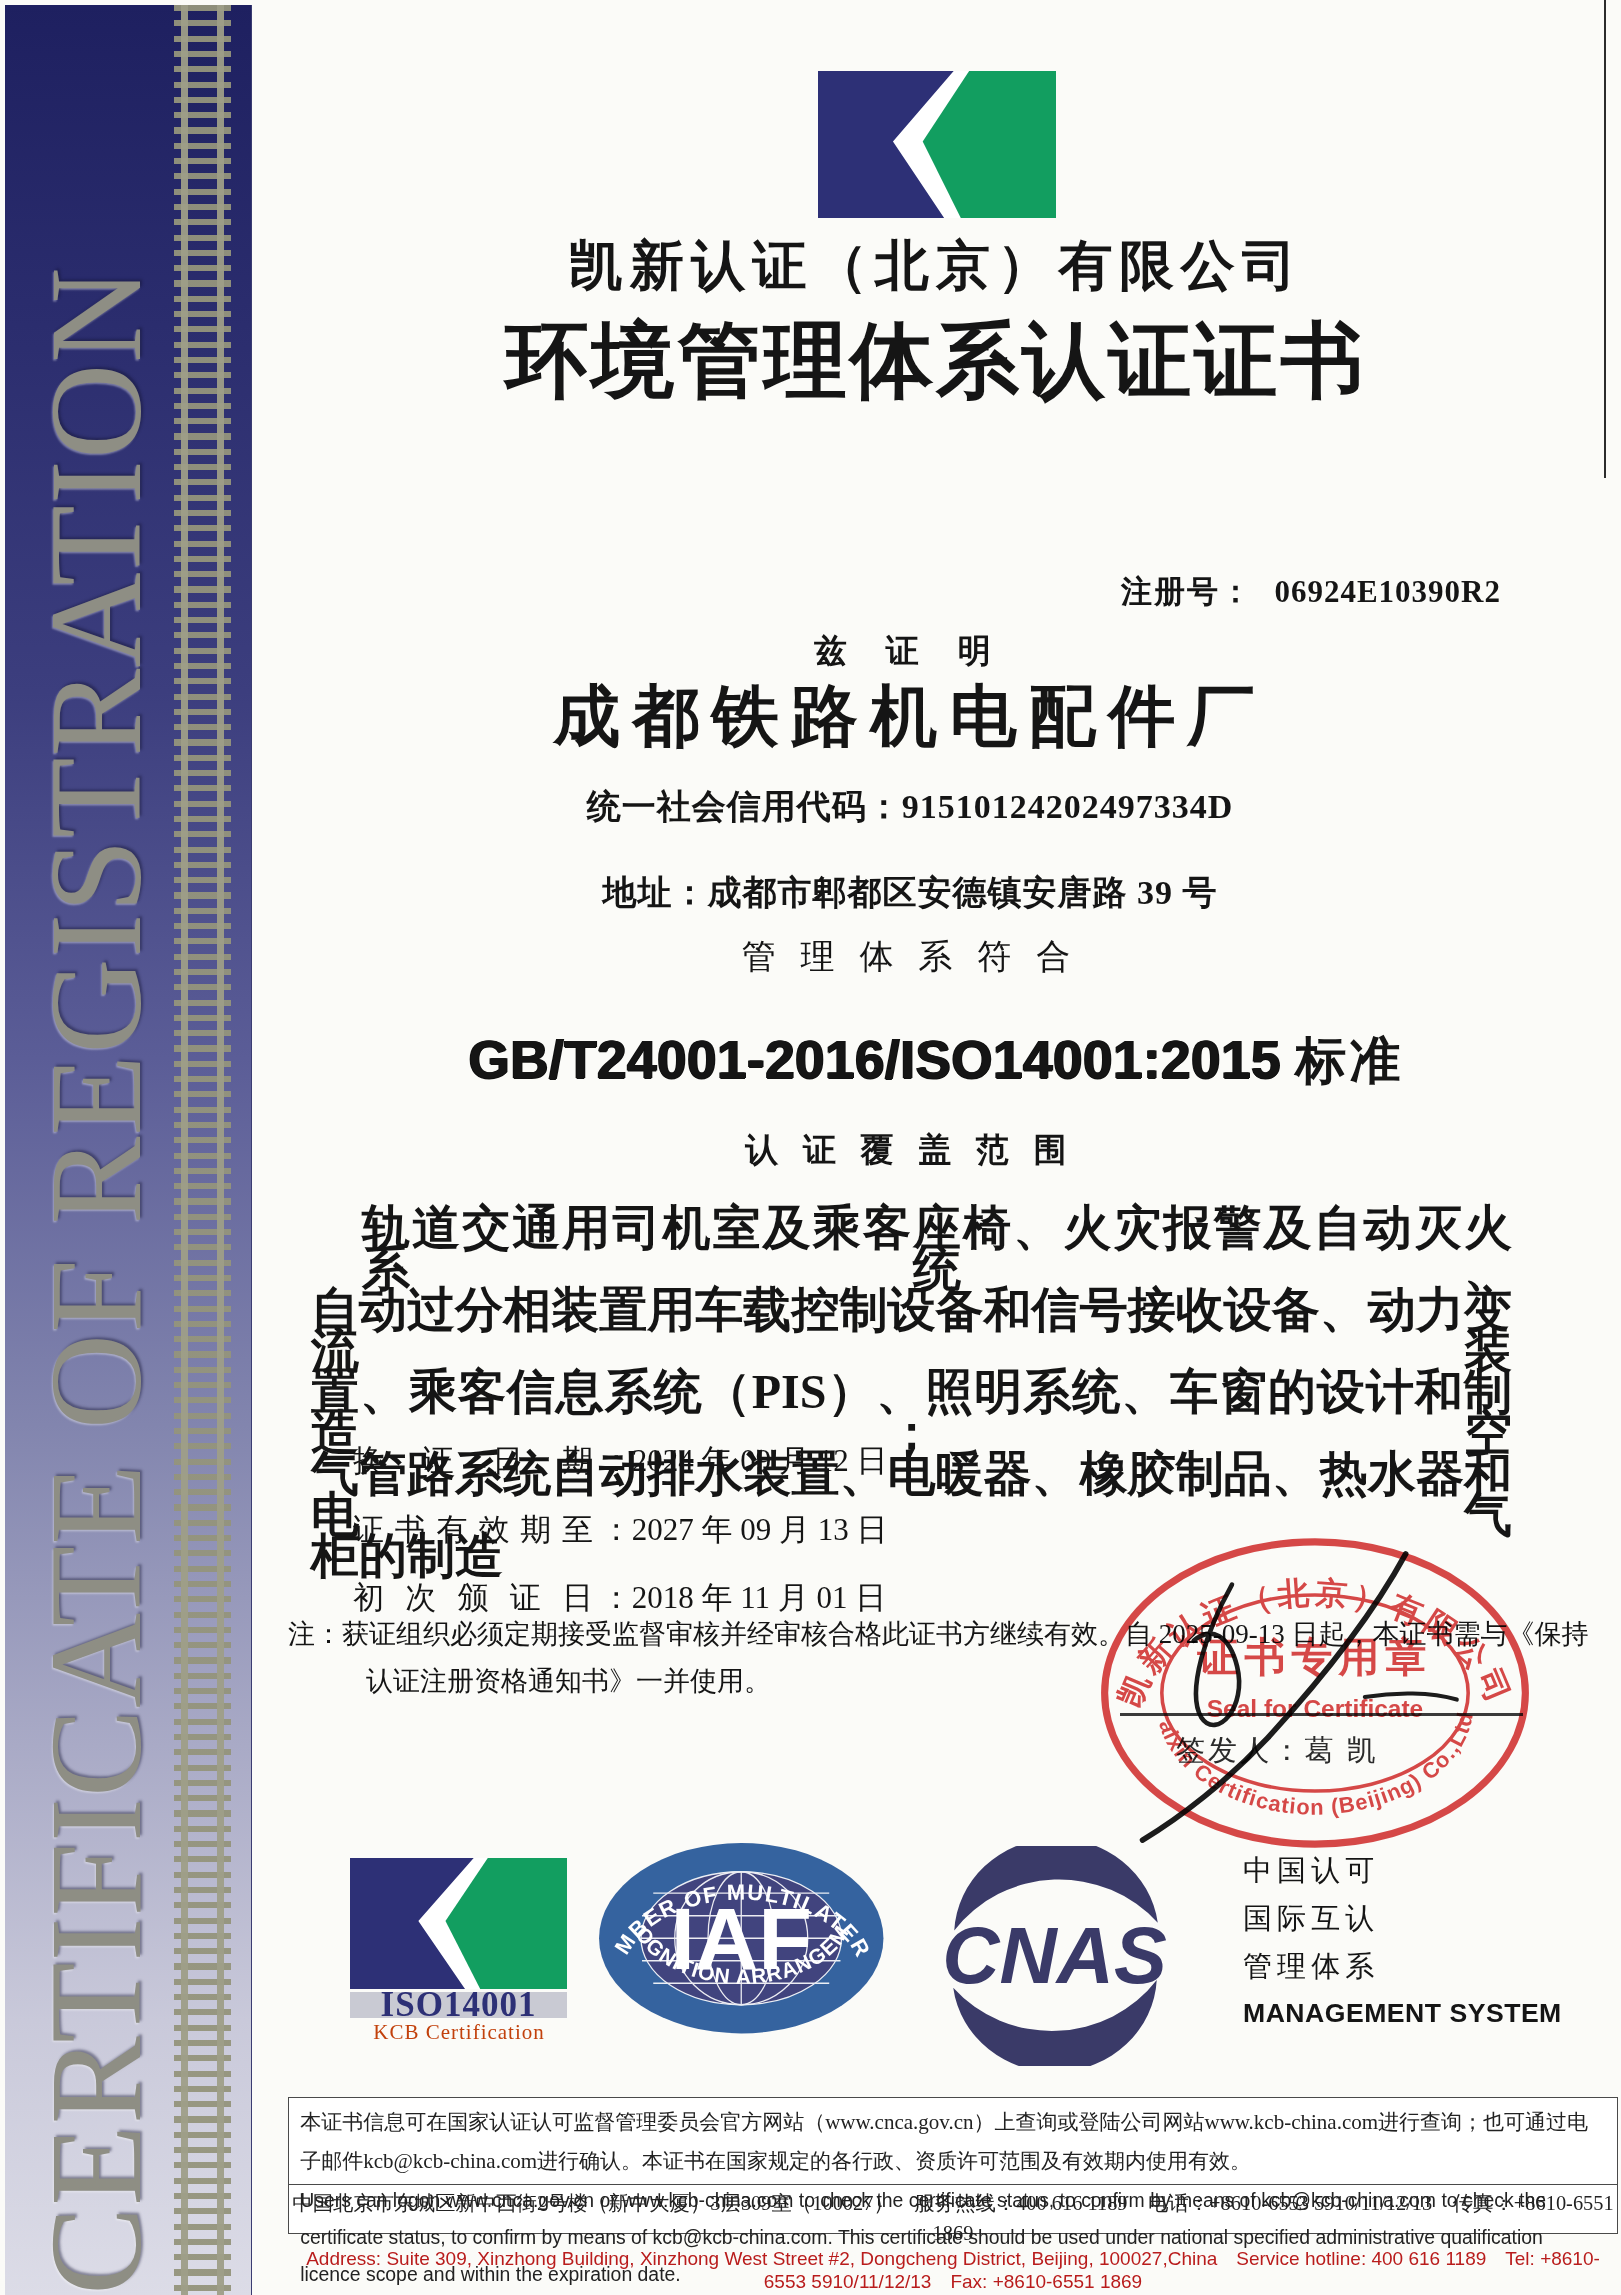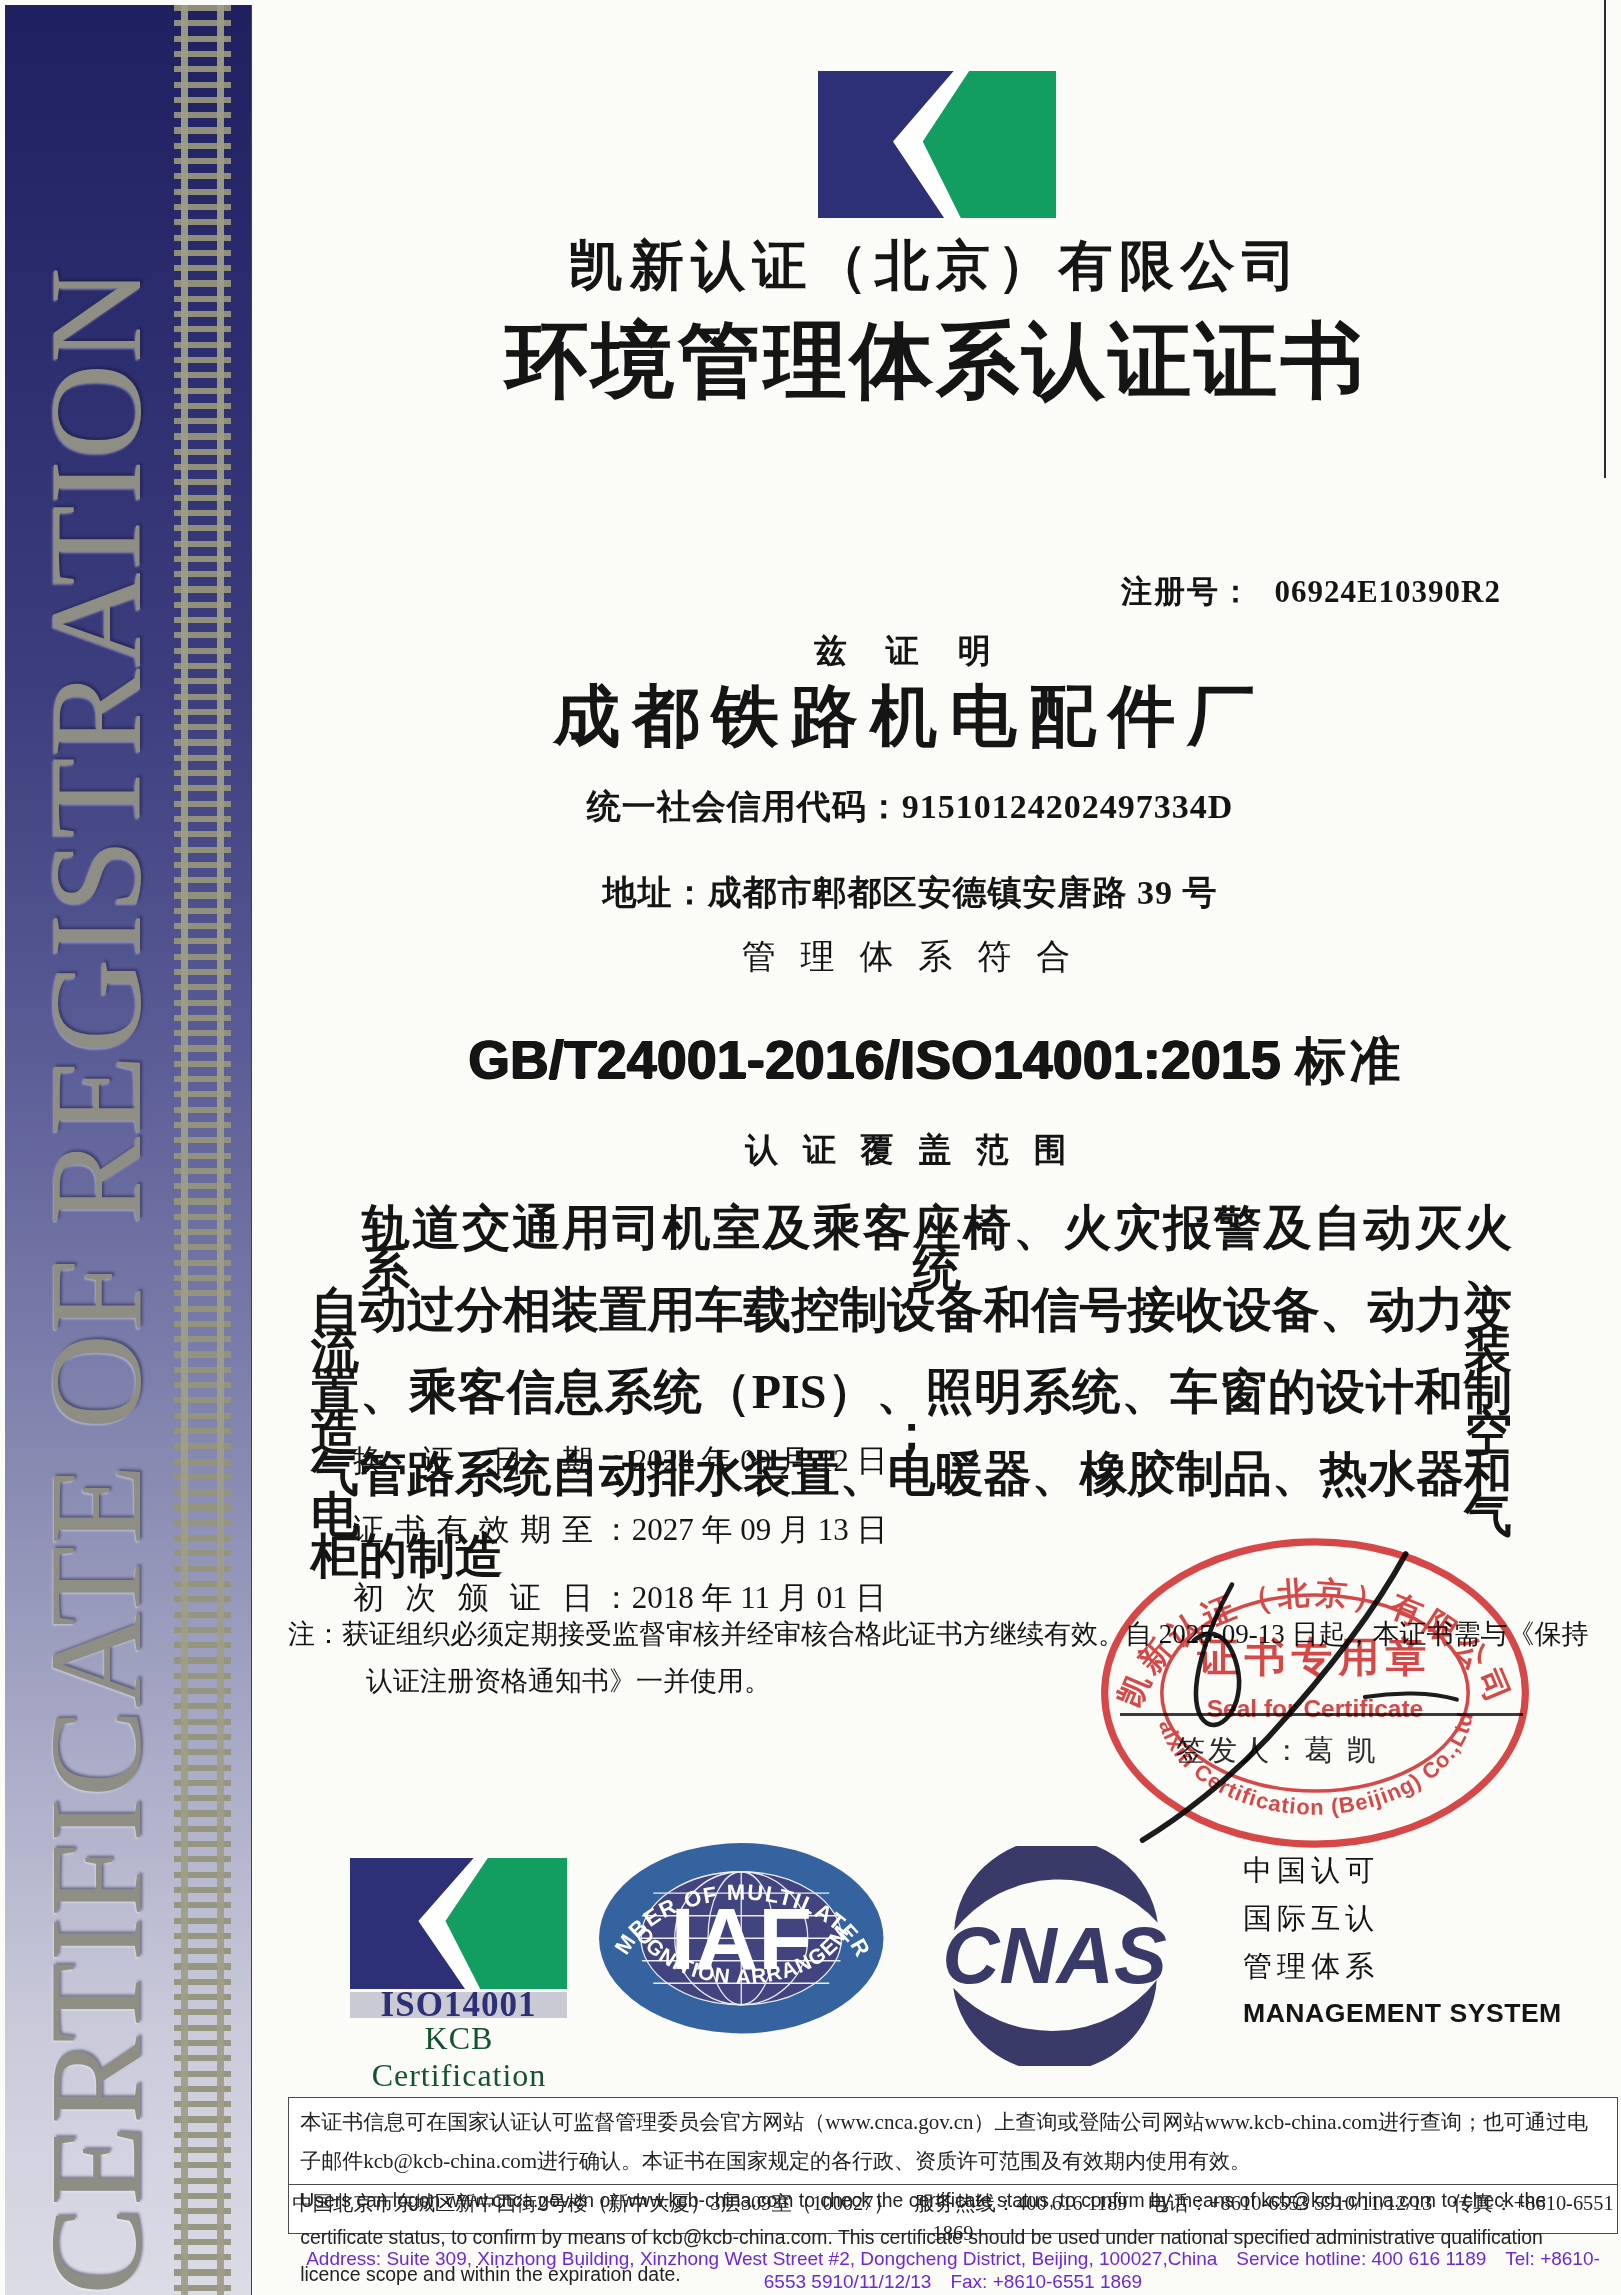--- a/index.html
+++ b/index.html
@@ -91,39 +91,39 @@
   .sig-label{left:1176px;top:1731px;font-size:29px;letter-spacing:3.1px;color:#2b2b2b;}
 
   .seal-svg{left:1098px;top:1537px;opacity:0.88;mix-blend-mode:multiply;}
   .autograph{left:1048px;top:1523px;mix-blend-mode:multiply;}
 
   
   .kcb-block-square{left:350px;top:1858px;width:217px;height:131px;}
   .iso-band{left:350px;top:1992px;width:217px;height:25.6px;background:#c9cad3;
     font-family:Liberation Serif, serif;
     color:#2d3076;font-size:35px;font-weight:bold;line-height:25.6px;letter-spacing:1px;}
-  .kcb-caption{left:340px;top:2020px;width:238px;font-size:32px;letter-spacing:1px;color:#14532d;}
+  .kcb-caption{left:340px;top:2020px;width:238px;font-size:21px;letter-spacing:1px;color:#c2410c;}
 
   .iaf-svg{left:597px;top:1840px;}
   .cnas-svg{left:943px;top:1846px;}
 
   .accred{left:1243px;top:1846px;width:368px;}
   .accred .cn{font-size:29px;font-weight:500;letter-spacing:5.1px;line-height:48px;}
   .accred .en{font-family:"Liberation Sans","DejaVu Sans",sans-serif;
     font-size:26.6px;font-weight:bold;letter-spacing:0.5px;line-height:47px;}
 
   
   .footer-box{left:288px;top:2097px;width:1328px;height:135px;border:1.5px solid #4a4a4a;background:#fff;}
   .footer-top{position:absolute;left:0;right:0;top:0;height:87px;border-bottom:1.5px solid #4a4a4a;
     padding:5.1px 11.2px 0 11.2px;box-sizing:border-box;}
   .footer-cn{font-size:21px;line-height:39px;color:#222;}
   .footer-en{font-family:"Liberation Sans","DejaVu Sans",sans-serif;font-size:19.4px;line-height:37px;color:#222;margin-top:1px;}
   .footer-bottom{position:absolute;left:0;right:0;bottom:0;height:45px;text-align:center;padding-top:2px;}
   .footer-addr-cn{font-size:20.4px;line-height:30px;color:#222;}
-  .footer-addr-en{font-family:"Liberation Sans","DejaVu Sans",sans-serif;font-size:19px;line-height:22.5px;color:#6d28d9;}
+  .footer-addr-en{font-family:"Liberation Sans","DejaVu Sans",sans-serif;font-size:19px;line-height:22.5px;color:#b91c1c;}
 </style>
 </head>
 <body>
 
 <div id="page">
 
   <div class="band">
     <div class="band-text">CERTIFICATE OF REGISTRATION</div>
     <div class="rail-ties"></div>
     <div class="rail left"></div>

